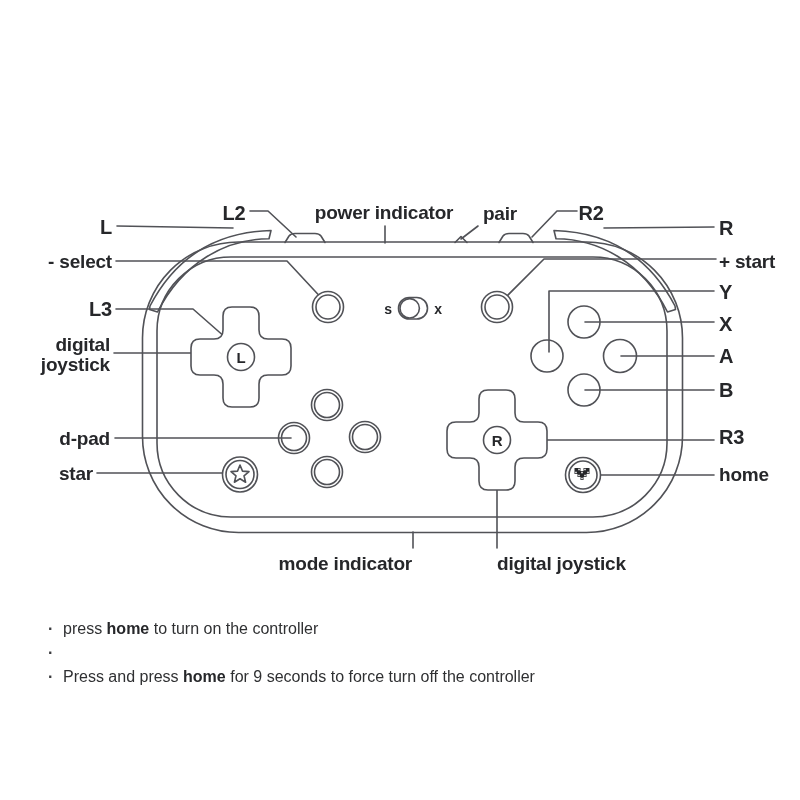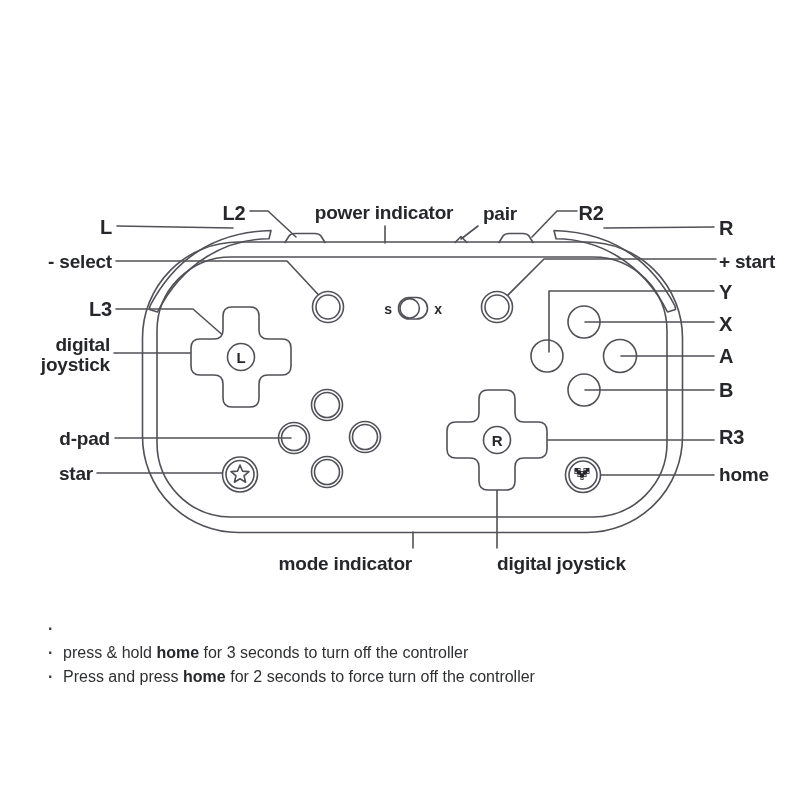--- a/index.html
+++ b/index.html
@@ -139,23 +139,23 @@
   <text class="t t19" x="497" y="570" text-anchor="start">digital joystick</text>
   <text class="t t14" x="388" y="314" text-anchor="middle">s</text>
   <text class="t t14" x="438" y="314" text-anchor="middle">x</text>
   <text class="t t15" x="241" y="362.5" text-anchor="middle">L</text>
   <text class="t t15" x="497" y="445.5" text-anchor="middle">R</text>
 </svg>
 
 <div class="notes">
   <div class="note">
     <span class="dot">·</span>
+    <span><span>press </span><b>home</b><span> to turn on the controller</span></span>
   </div>
   <div class="note">
     <span class="dot">·</span>
-    <span><span>press &amp; hold </span><b>home</b><span> for 3 seconds to turn off the controller</span></span>
   </div>
   <div class="note">
     <span class="dot">·</span>
-    <span><span>Press and press </span><b>home</b><span> for 2 seconds to force turn off the controller</span></span>
+    <span><span>Press and press </span><b>home</b><span> for 9 seconds to force turn off the controller</span></span>
   </div>
 </div>
 </div>
 
 </body></html>

